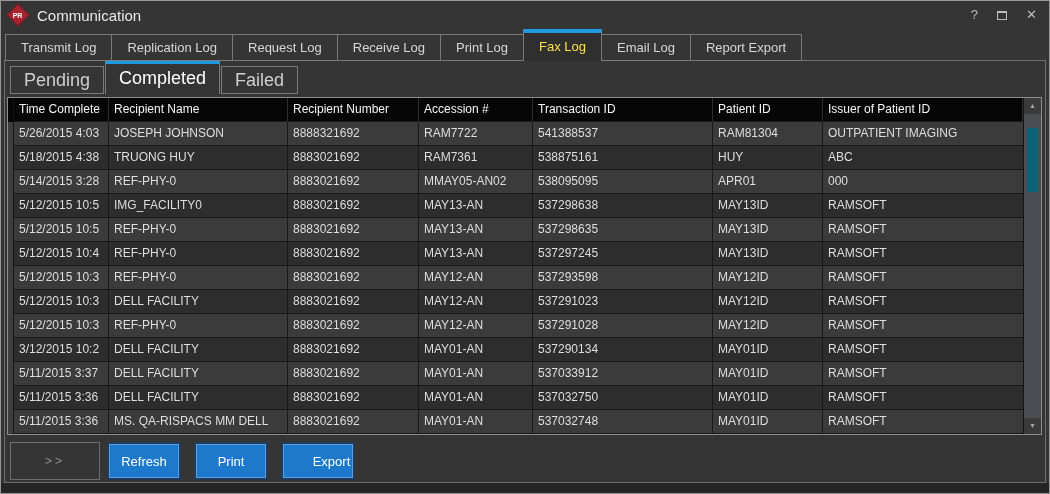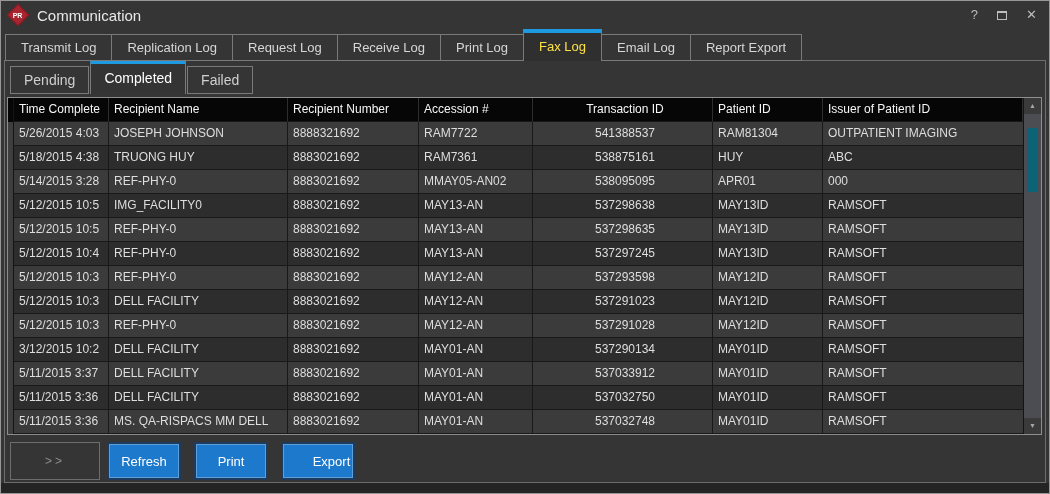--- a/index.html
+++ b/index.html
@@ -22,21 +22,21 @@
   .tabstrip{position:absolute;top:28px;left:4px;right:4px;height:32px;display:flex;align-items:flex-end;z-index:3;}
   .tab{height:27px;box-sizing:border-box;line-height:25px;padding:0 15px;font-size:13px;color:#d6d6d6;
     border:1px solid #7a7a7a;margin-right:-1px;background:transparent;white-space:nowrap;cursor:default;}
   .tab.selected{height:32px;line-height:27px;border-top:4px solid var(--accent,#1e9be0);
     border-bottom:none;background:#2f2f2f;color:#fde047;position:relative;z-index:4;}
   
   .panel{position:absolute;left:3px;right:3px;top:59px;height:423px;box-sizing:border-box;
     border:1px solid #6e6e6e;background:#353535;}
   
   .subtabstrip{position:absolute;top:0px;left:5px;height:33px;display:flex;align-items:flex-end;z-index:2;}
-  .subtab{height:28px;box-sizing:border-box;line-height:26px;padding:0 13px;font-size:14px;color:#cfcfcf;
+  .subtab{height:28px;box-sizing:border-box;line-height:26px;padding:0 13px;font-size:18px;color:#cfcfcf;
     border:1px solid #7a7a7a;margin-right:1px;white-space:nowrap;cursor:default;}
   .subtab.selected{height:33px;line-height:28px;border-top:3px solid var(--accent,#1e9be0);
     border-bottom:none;color:#ffffff;background:#343434;}
   
   .tablebox{position:absolute;left:2px;top:36px;width:1035px;height:338px;box-sizing:border-box;
     border:1px solid #8d8d8d;background:#2d2d2d;display:flex;}
   .rowhdr{width:5px;flex:0 0 auto;border-right:1px solid #141414;display:flex;flex-direction:column;}
   .rowhdr .hseg{height:24px;background:#060606;}
   .rowhdr .bseg{flex:1;background:#3e3e3e;}
   .grid{flex:1;overflow:hidden;display:flex;flex-direction:column;}
@@ -44,21 +44,21 @@
   .trow.header{background:var(--hdr,#060606);}
   .trow.odd{background:#3b3b3b;}
   .trow.even{background:#2d2d2d;}
   .cell{box-sizing:border-box;height:24px;line-height:23px;padding-left:5px;font-size:12px;color:#dedede;
     border-right:1px solid #191919;border-bottom:1px solid #191919;overflow:hidden;white-space:nowrap;}
   .trow.header .cell{color:#f6f6f6;border-right:1px solid #2e2e2e;border-bottom:1px solid #191919;}
   .cell.c0{width:95px;}
   .cell.c1{width:179px;}
   .cell.c2{width:131px;}
   .cell.c3{width:114px;}
-  .cell.c4{width:180px;text-align:center;}
+  .cell.c4{width:180px;}
   .cell.c5{width:110px;}
   .cell.c6{flex:1;border-right:none;}
   
   .vscroll{width:17px;flex:0 0 auto;border-left:1px solid #141414;background:#4c4c53;display:flex;flex-direction:column;}
   .vs-btn{height:16px;background:#3a3a3a;color:#a5a5a5;font-size:7px;line-height:16px;text-align:center;cursor:default;}
   .vs-track{flex:1;position:relative;}
   .vs-thumb{position:absolute;top:14px;left:3px;right:3px;height:64px;background:var(--thumb,#0c6375);cursor:default;}
   
   .btnrow{position:absolute;left:5px;top:381px;height:38px;display:flex;align-items:center;}
   .btn-expand{width:90px;height:38px;box-sizing:border-box;border:1px solid #6d6d6d;background:transparent;

